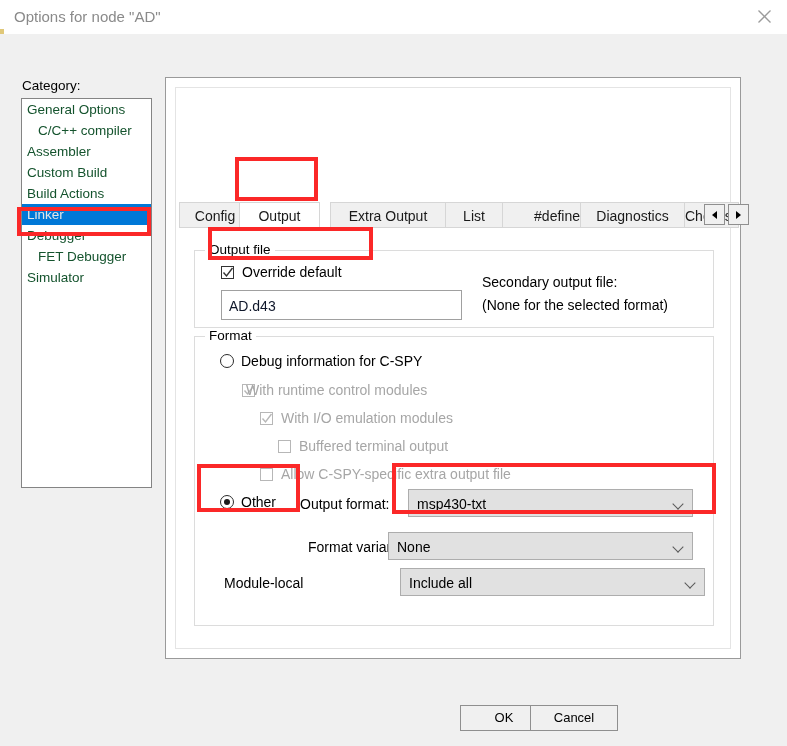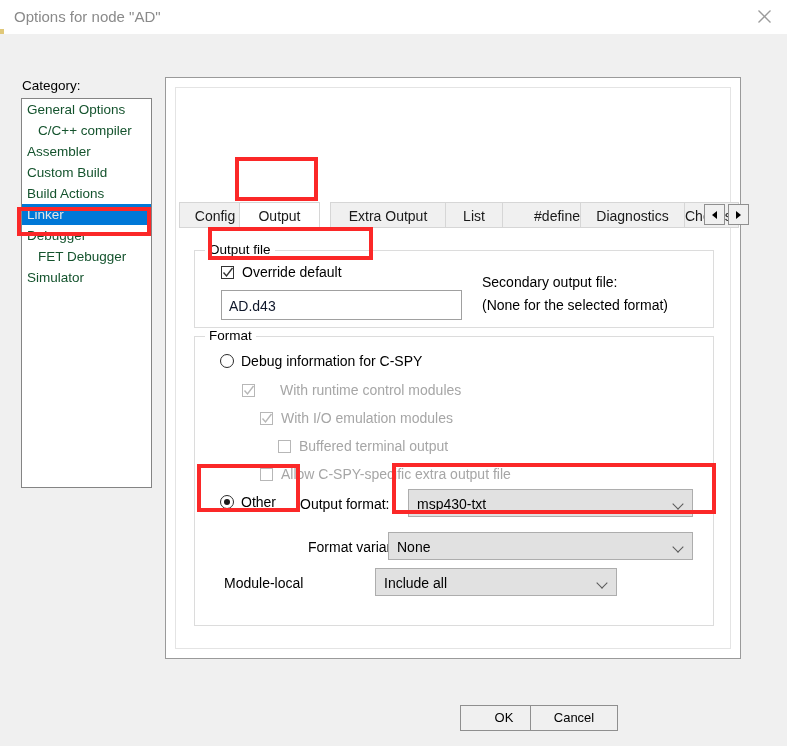--- a/index.html
+++ b/index.html
@@ -392,21 +392,21 @@
       <div class="group-legend" style="left:10px; top:-9px;">Format</div>
 
       <div class="rdo" style="left:25px; top:17px;"></div>
       <div class="ctl-label" style="left:46px; top:16px;">Debug information for C-SPY</div>
 
       <div class="chk disabled" style="left:47px; top:47px;">
         <svg width="15" height="15" viewBox="0 0 15 15">
           <polyline points="2.5,7.5 5.5,11 11.5,3" fill="none" stroke="#b7b7b7" stroke-width="1.4"></polyline>
         </svg>
       </div>
-      <div class="ctl-label disabled" style="left:85px; top:45px;">With runtime control modules</div>
+      <div class="ctl-label disabled" style="left:51px; top:45px;">With runtime control modules</div>
 
       <div class="chk disabled" style="left:65px; top:75px;">
         <svg width="15" height="15" viewBox="0 0 15 15">
           <polyline points="2.5,7.5 5.5,11 11.5,3" fill="none" stroke="#b7b7b7" stroke-width="1.4"></polyline>
         </svg>
       </div>
       <div class="ctl-label disabled" style="left:86px; top:73px;">With I/O emulation modules</div>
 
       <div class="chk disabled" style="left:83px; top:103px;"></div>
       <div class="ctl-label disabled" style="left:104px; top:101px;">Buffered terminal output</div>
@@ -425,21 +425,21 @@
         <span class="combo-arrow"></span>
       </div>
 
       <div class="field-label" style="left:113px; top:202px;">Format variant:</div>
       <div class="combo" style="left:193px; top:195px; width:305px; height:28px;">
         <span class="combo-text">None</span>
         <span class="combo-arrow"></span>
       </div>
 
       <div class="field-label" style="left:29px; top:238px;">Module-local</div>
-      <div class="combo" style="left:180px; top:231px; width:242px; height:28px;">
+      <div class="combo" style="left:205px; top:231px; width:305px; height:28px;">
         <span class="combo-text">Include all</span>
         <span class="combo-arrow"></span>
       </div>
     </div>
   </div>
 
   <div class="dlg-button" id="ok-button">OK</div>
   <div class="dlg-button" id="cancel-button">Cancel</div>
 
 </div>

